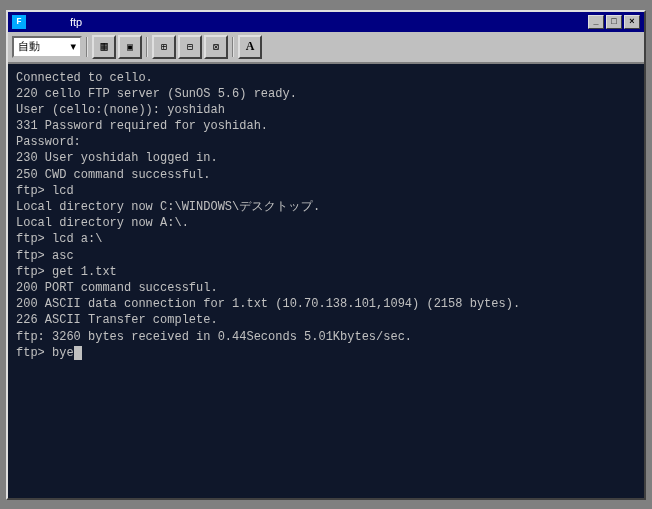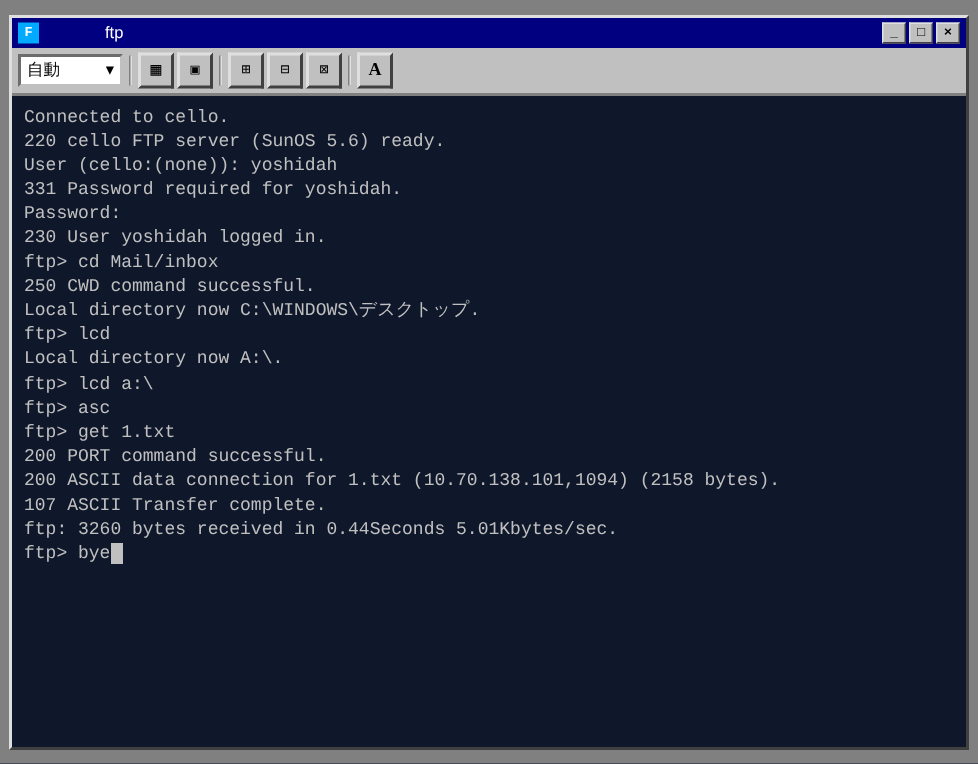--- a/index.html
+++ b/index.html
@@ -209,27 +209,26 @@
     </div>
   </div>
 
   <div class="terminal" id="terminal-area">
   <div class="terminal-line">Connected to cello.</div>
       <div class="terminal-line">220 cello FTP server (SunOS 5.6) ready.</div>
       <div class="terminal-line">User (cello:(none)): yoshidah</div>
       <div class="terminal-line">331 Password required for yoshidah.</div>
       <div class="terminal-line">Password:</div>
       <div class="terminal-line">230 User yoshidah logged in.</div>
-      <div class="terminal-line">ftp&gt; cd Mail/inbox</div>
       <div class="terminal-line">250 CWD command successful.</div>
+      <div class="terminal-line">ftp&gt; lcd</div>
       <div class="terminal-line">Local directory now C:\WINDOWS\デスクトップ.</div>
-      <div class="terminal-line">ftp&gt; lcd</div>
       <div class="terminal-line">Local directory now A:\.</div>
       <div class="terminal-line">ftp&gt; lcd a:\</div>
       <div class="terminal-line">ftp&gt; asc</div>
       <div class="terminal-line">ftp&gt; get 1.txt</div>
       <div class="terminal-line">200 PORT command successful.</div>
       <div class="terminal-line">200 ASCII data connection for 1.txt (10.70.138.101,1094) (2158 bytes).</div>
-      <div class="terminal-line">107 ASCII Transfer complete.</div>
+      <div class="terminal-line">226 ASCII Transfer complete.</div>
       <div class="terminal-line">ftp: 3260 bytes received in 0.44Seconds 5.01Kbytes/sec.</div>
       <div class="terminal-line">ftp&gt; bye<span class="cursor"></span></div>
     </div>
 </div>
 
 </body></html>

